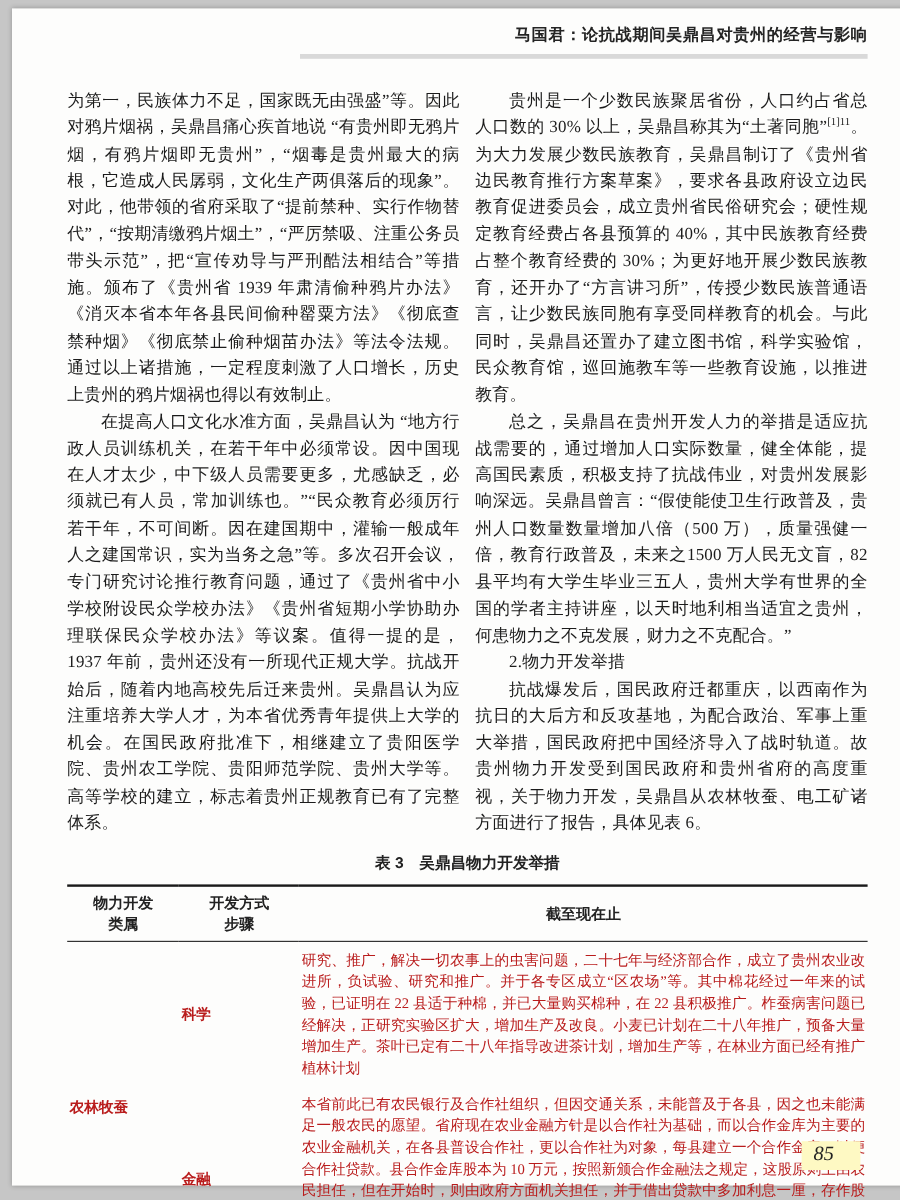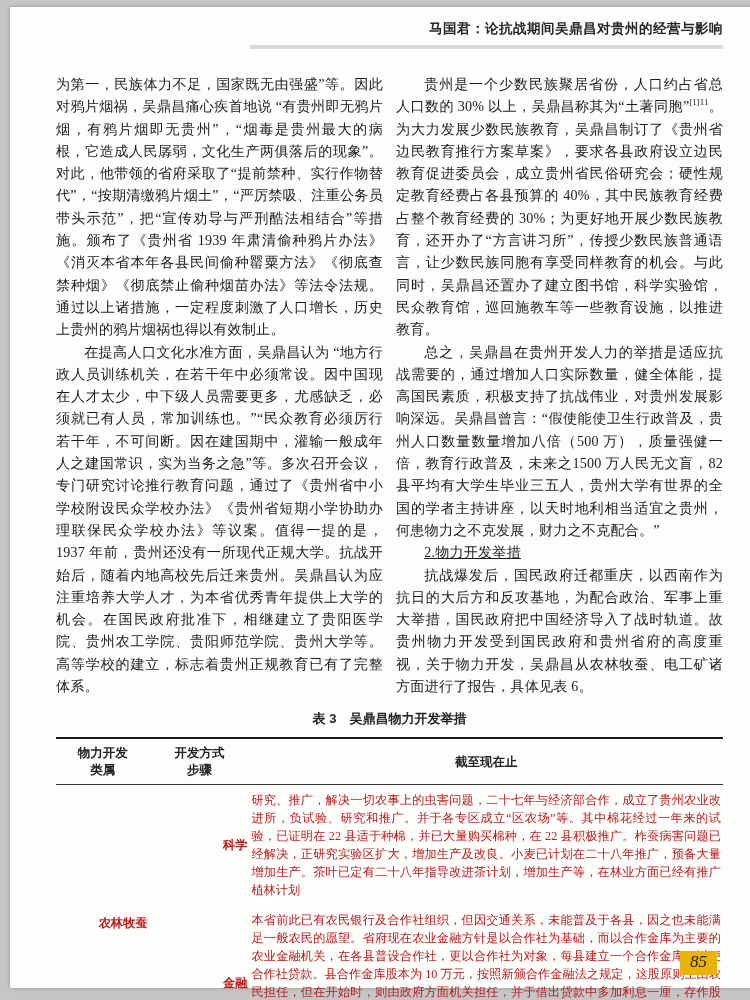--- a/index.html
+++ b/index.html
@@ -45,21 +45,20 @@
     letter-spacing:.2px;
     color:#1b1b1b;
   }
   .col p.indent{text-indent:2em;}
   .citation-sup{
     font-size:9px;vertical-align:super;line-height:0;letter-spacing:0;
   }
   .section-heading{
     font-size:14.1px;line-height:22.3px;text-indent:2em;margin:0;
     color:#1b1b1b;
-    text-decoration:underline;
   }
   
   .table-caption{
     text-align:center;
     font-family:"Liberation Sans","DejaVu Sans",sans-serif;
     font-weight:700;
     font-size:13px;
     margin-top:13px;
     color:#222;
   }
@@ -85,35 +84,35 @@
     font-size:12.2px;
     line-height:18px;
     vertical-align:middle;
     padding:6px 2px;
     color:#b91c1c;
   }
   td.cat-cell,td.method-cell{
     font-family:"Liberation Sans","DejaVu Sans",sans-serif;
     font-weight:700;
     font-size:12.5px;
-    text-align:right;
+    text-align:left;
     white-space:nowrap;
   }
   td.impl-cell{
     text-align:justify;
   }
   col.c1{width:14%;} col.c2{width:15%;} col.c3{width:71%;}
   
   .page-number{
     position:absolute;right:42px;bottom:13px;
     font-style:italic;
     font-size:17px;
     color:#222;
-    background:#eab308;
-    padding:1px 10px 3px 10px;
+    background:#fef9c3;
+    padding:1px 22px 3px 10px;
   }
 </style>
 </head>
 <body>
 
 <div class="sheet">
   <div class="content">
 
     <div class="running-head">马国君：论抗战期间吴鼎昌对贵州的经营与影响</div>
     <div class="head-rule"></div>

